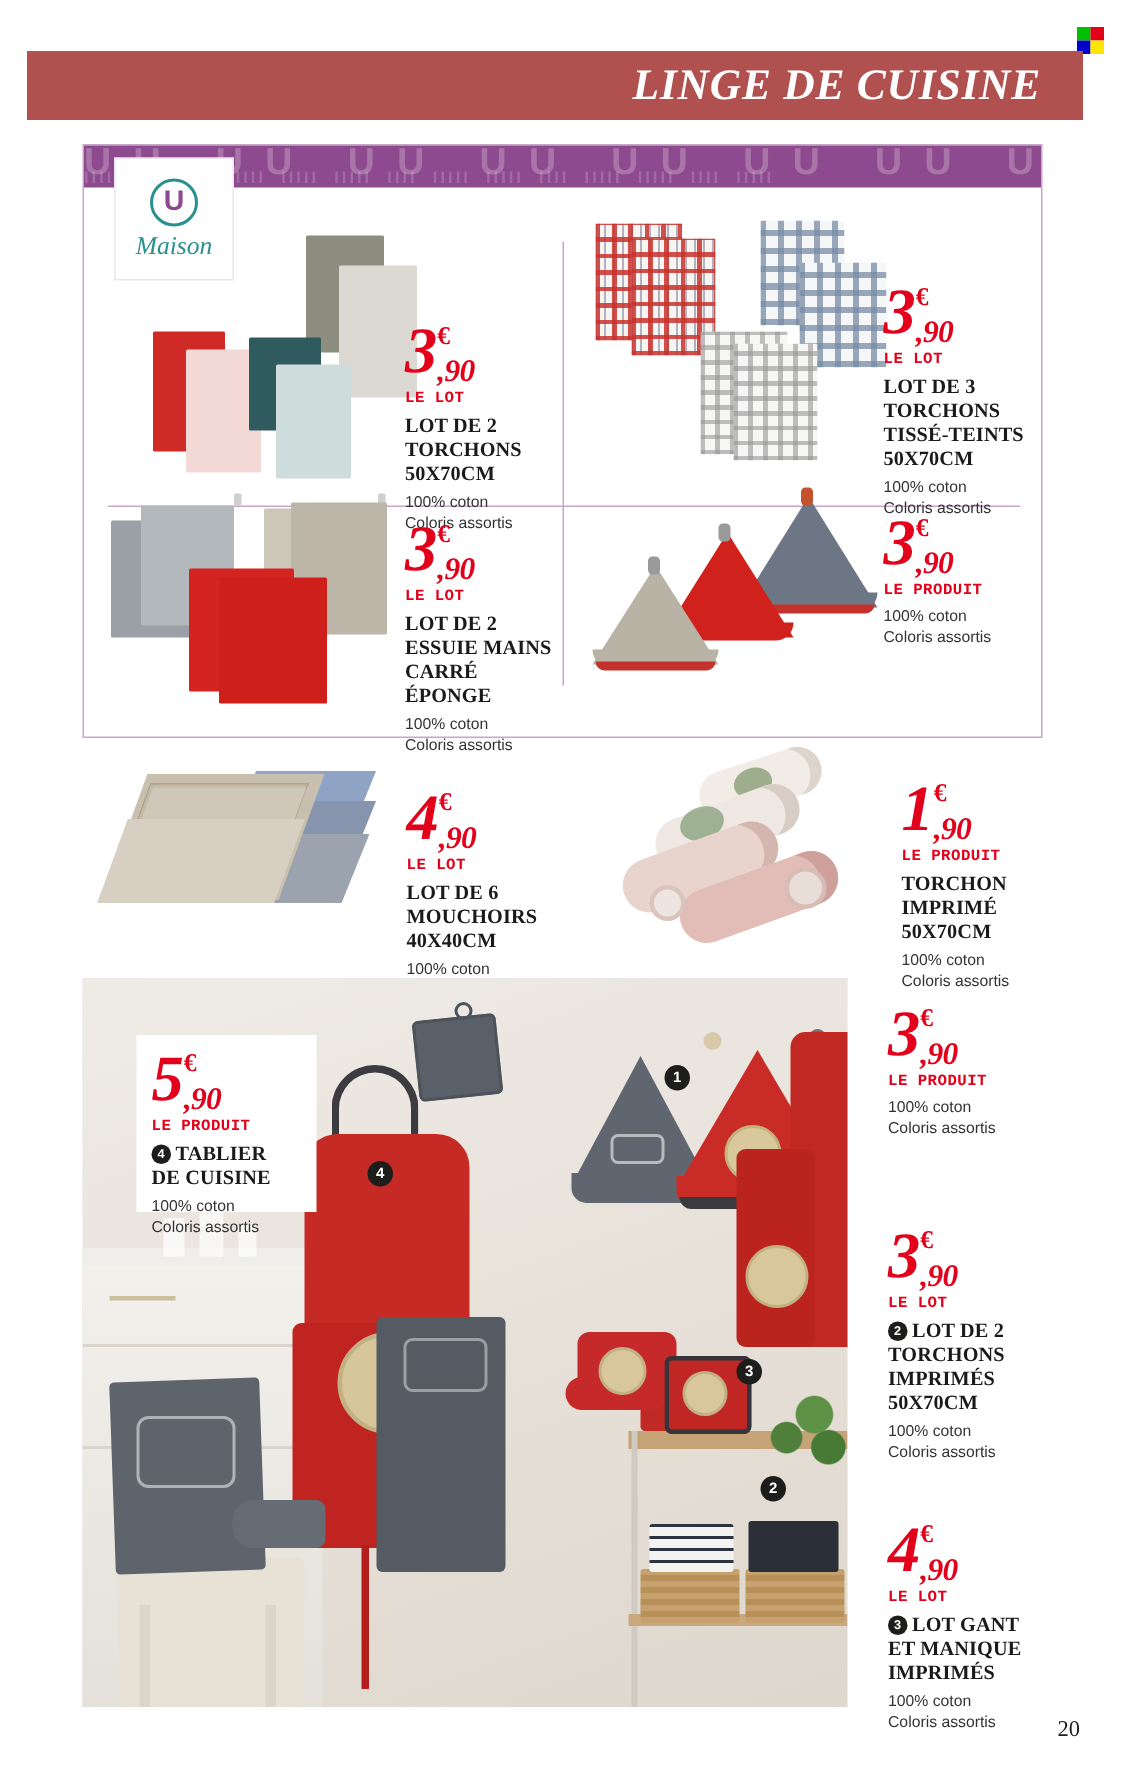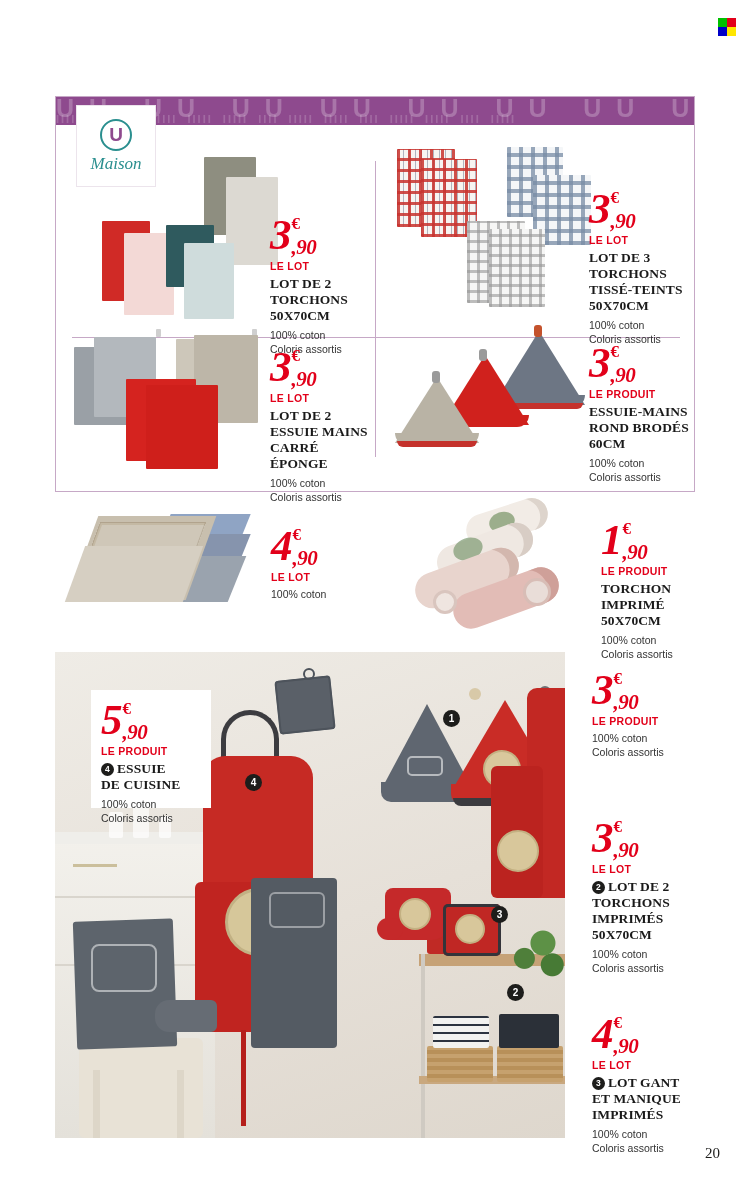--- a/index.html
+++ b/index.html
@@ -74,21 +74,21 @@
   .info { position: absolute; }
 
   
   .price { color: #e2001a; line-height: 1; font-family: "Liberation Serif", serif; }
   .price-row { display: flex; align-items: flex-start; }
   .price-int { font-size: 43px; font-weight: bold; font-style: italic; letter-spacing: -1px; }
   .price-tail { display: flex; flex-direction: column; align-items: flex-start; margin-left: 1px; }
   .price-eur { font-size: 17px; font-weight: bold; line-height: 1; margin-top: 2px; }
   .price-cents { font-size: 21px; font-weight: bold; font-style: italic; margin-top: 5px; letter-spacing: -0.5px; }
   .price-unit {
-    color: #e2001a; font-family: Liberation Sans, sans-serif; font-weight: bold;
+    color: #e2001a; font-family: Liberation Mono, monospace; font-weight: bold;
     font-size: 10.5px; letter-spacing: 0.3px; margin-top: 2px;
   }
   .prod-name {
     color: #1a1a1a; font-family: "Liberation Serif", serif; font-weight: bold;
     font-size: 13.5px; line-height: 1.18; margin-top: 4px; letter-spacing: 0.1px;
   }
   .prod-desc { color: #333; font-size: 10.5px; line-height: 1.35; margin-top: 4px; }
   .badge {
     display: inline-flex; align-items: center; justify-content: center;
     width: 13px; height: 13px; border-radius: 50%; background: #1d1d1b;
@@ -152,20 +152,23 @@
 
 <div class="page">
 
   <div class="regmark">
     <i style="background:#00c000"></i>
     <i style="background:#e2001a"></i>
     <i style="background:#0000c8"></i>
     <i style="background:#ffe600"></i>
   </div>
 
+  <div class="header-banner">
+    <div class="header-title">LINGE DE CUISINE</div>
+  </div>
 
   <div class="product-box">
 
     <div class="purple-strip">
       <div class="upat">U&nbsp;U&nbsp;&nbsp;&nbsp;U&nbsp;U&nbsp;&nbsp;&nbsp;U&nbsp;U&nbsp;&nbsp;&nbsp;U&nbsp;U&nbsp;&nbsp;&nbsp;U&nbsp;U&nbsp;&nbsp;&nbsp;U&nbsp;U&nbsp;&nbsp;&nbsp;U&nbsp;U&nbsp;&nbsp;&nbsp;U&nbsp;U&nbsp;&nbsp;&nbsp;U&nbsp;U&nbsp;&nbsp;&nbsp;U&nbsp;U</div>
       <div class="upat2">IIII&nbsp;&nbsp;IIIII&nbsp;&nbsp;IIIII&nbsp;&nbsp;IIII&nbsp;&nbsp;IIIII&nbsp;&nbsp;IIIII&nbsp;&nbsp;IIII&nbsp;&nbsp;IIIII&nbsp;&nbsp;IIIII&nbsp;&nbsp;IIII&nbsp;&nbsp;IIIII&nbsp;&nbsp;IIIII&nbsp;&nbsp;IIII&nbsp;&nbsp;IIIII</div>
     </div>
 
     <div class="logo-card">
       <div class="logo-u">U</div>
@@ -291,23 +294,20 @@
             <div class="price">
               <div class="price-row">
                 <span class="price-int">3</span>
                 <span class="price-tail">
                   <span class="price-eur">€</span>
                   <span class="price-cents">,90</span>
                 </span>
               </div>
             </div>
             <div class="price-unit">LE PRODUIT</div>
-            <div class="prod-name" style="white-space:pre-line">ESSUIE-MAINS
-ROND BRODÉS
-60CM</div>
             <div class="prod-desc">100% coton</div>
             <div class="prod-desc" style="margin-top:0">Coloris assortis</div>
           </div>
         </div>
       </div>
     </div>
   </div>
 
   <div class="midrow">
 
@@ -325,20 +325,23 @@
         <div class="price">
           <div class="price-row">
             <span class="price-int">4</span>
             <span class="price-tail">
               <span class="price-eur">€</span>
               <span class="price-cents">,90</span>
             </span>
           </div>
         </div>
         <div class="price-unit">LE LOT</div>
+        <div class="prod-name" style="white-space:pre-line">LOT DE 6
+MOUCHOIRS
+40X40CM</div>
         <div class="prod-desc">100% coton</div>
       </div>
     </div>
 
     <div style="position:absolute;left:330px;top:0;width:310px;height:160px;">
       <div class="art" style="left:20px;top:6px;width:180px;height:126px;">
         <div style="position:absolute;left:60px;top:0px;width:84px;height:32px;background:#f2ece6;border-radius:16px;transform:rotate(-18deg);
                     box-shadow: inset -10px 0 0 -2px #ddd4cc;"></div>
         <div style="position:absolute;left:84px;top:6px;width:26px;height:20px;background:#7f9a6e;border-radius:50%;opacity:.75;transform:rotate(-18deg)"></div>
         <div style="position:absolute;left:30px;top:28px;width:100px;height:34px;background:#efe8e2;border-radius:17px;transform:rotate(-20deg);
@@ -451,21 +454,21 @@
         <div class="price-row">
           <span class="price-int">5</span>
           <span class="price-tail">
             <span class="price-eur">€</span>
             <span class="price-cents">,90</span>
           </span>
         </div>
       </div>
       <div class="price-unit">LE PRODUIT</div>
       <div class="prod-name">
-        <span class="badge">4</span><span style="white-space:pre-line">ESSUIE
+        <span class="badge">4</span><span style="white-space:pre-line">TABLIER
 DE CUISINE</span>
       </div>
       <div class="prod-desc">100% coton</div>
       <div class="prod-desc" style="margin-top:0">Coloris assortis</div>
     </div>
   </div>
 
   <div style="position:absolute;left:592px;top:668px;width:132px;">
     <div class="price">
       <div class="price-row">

